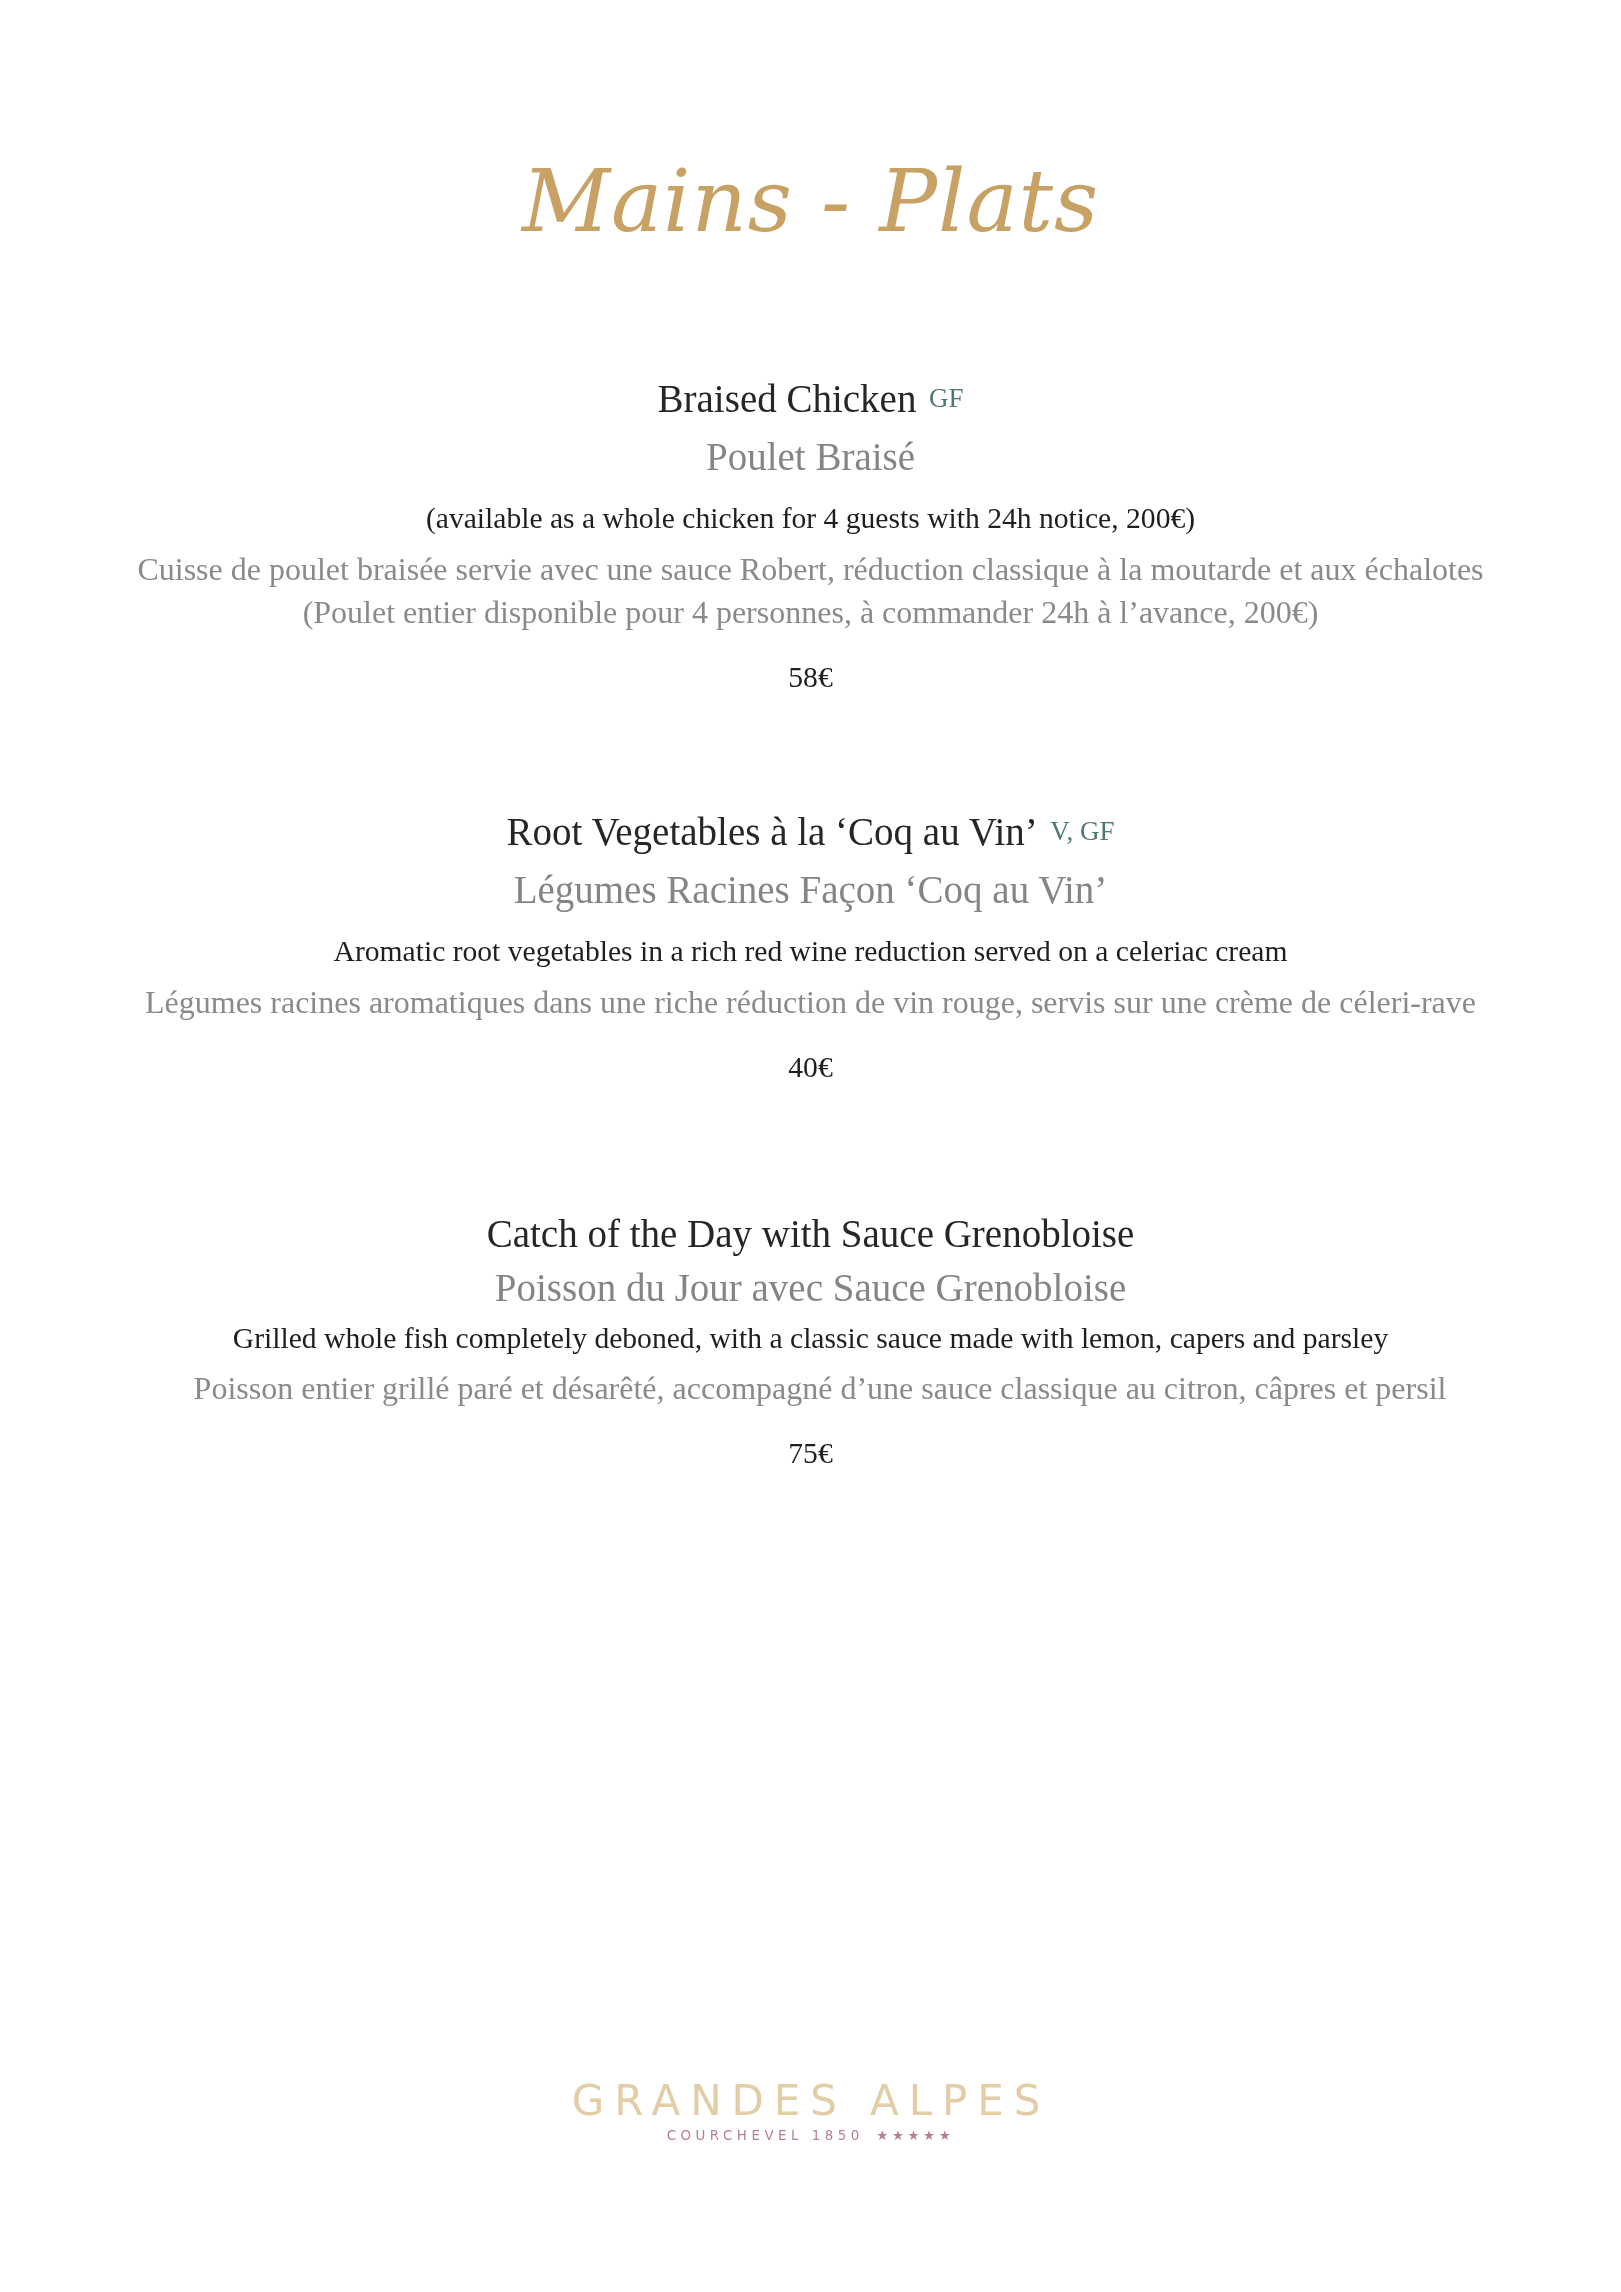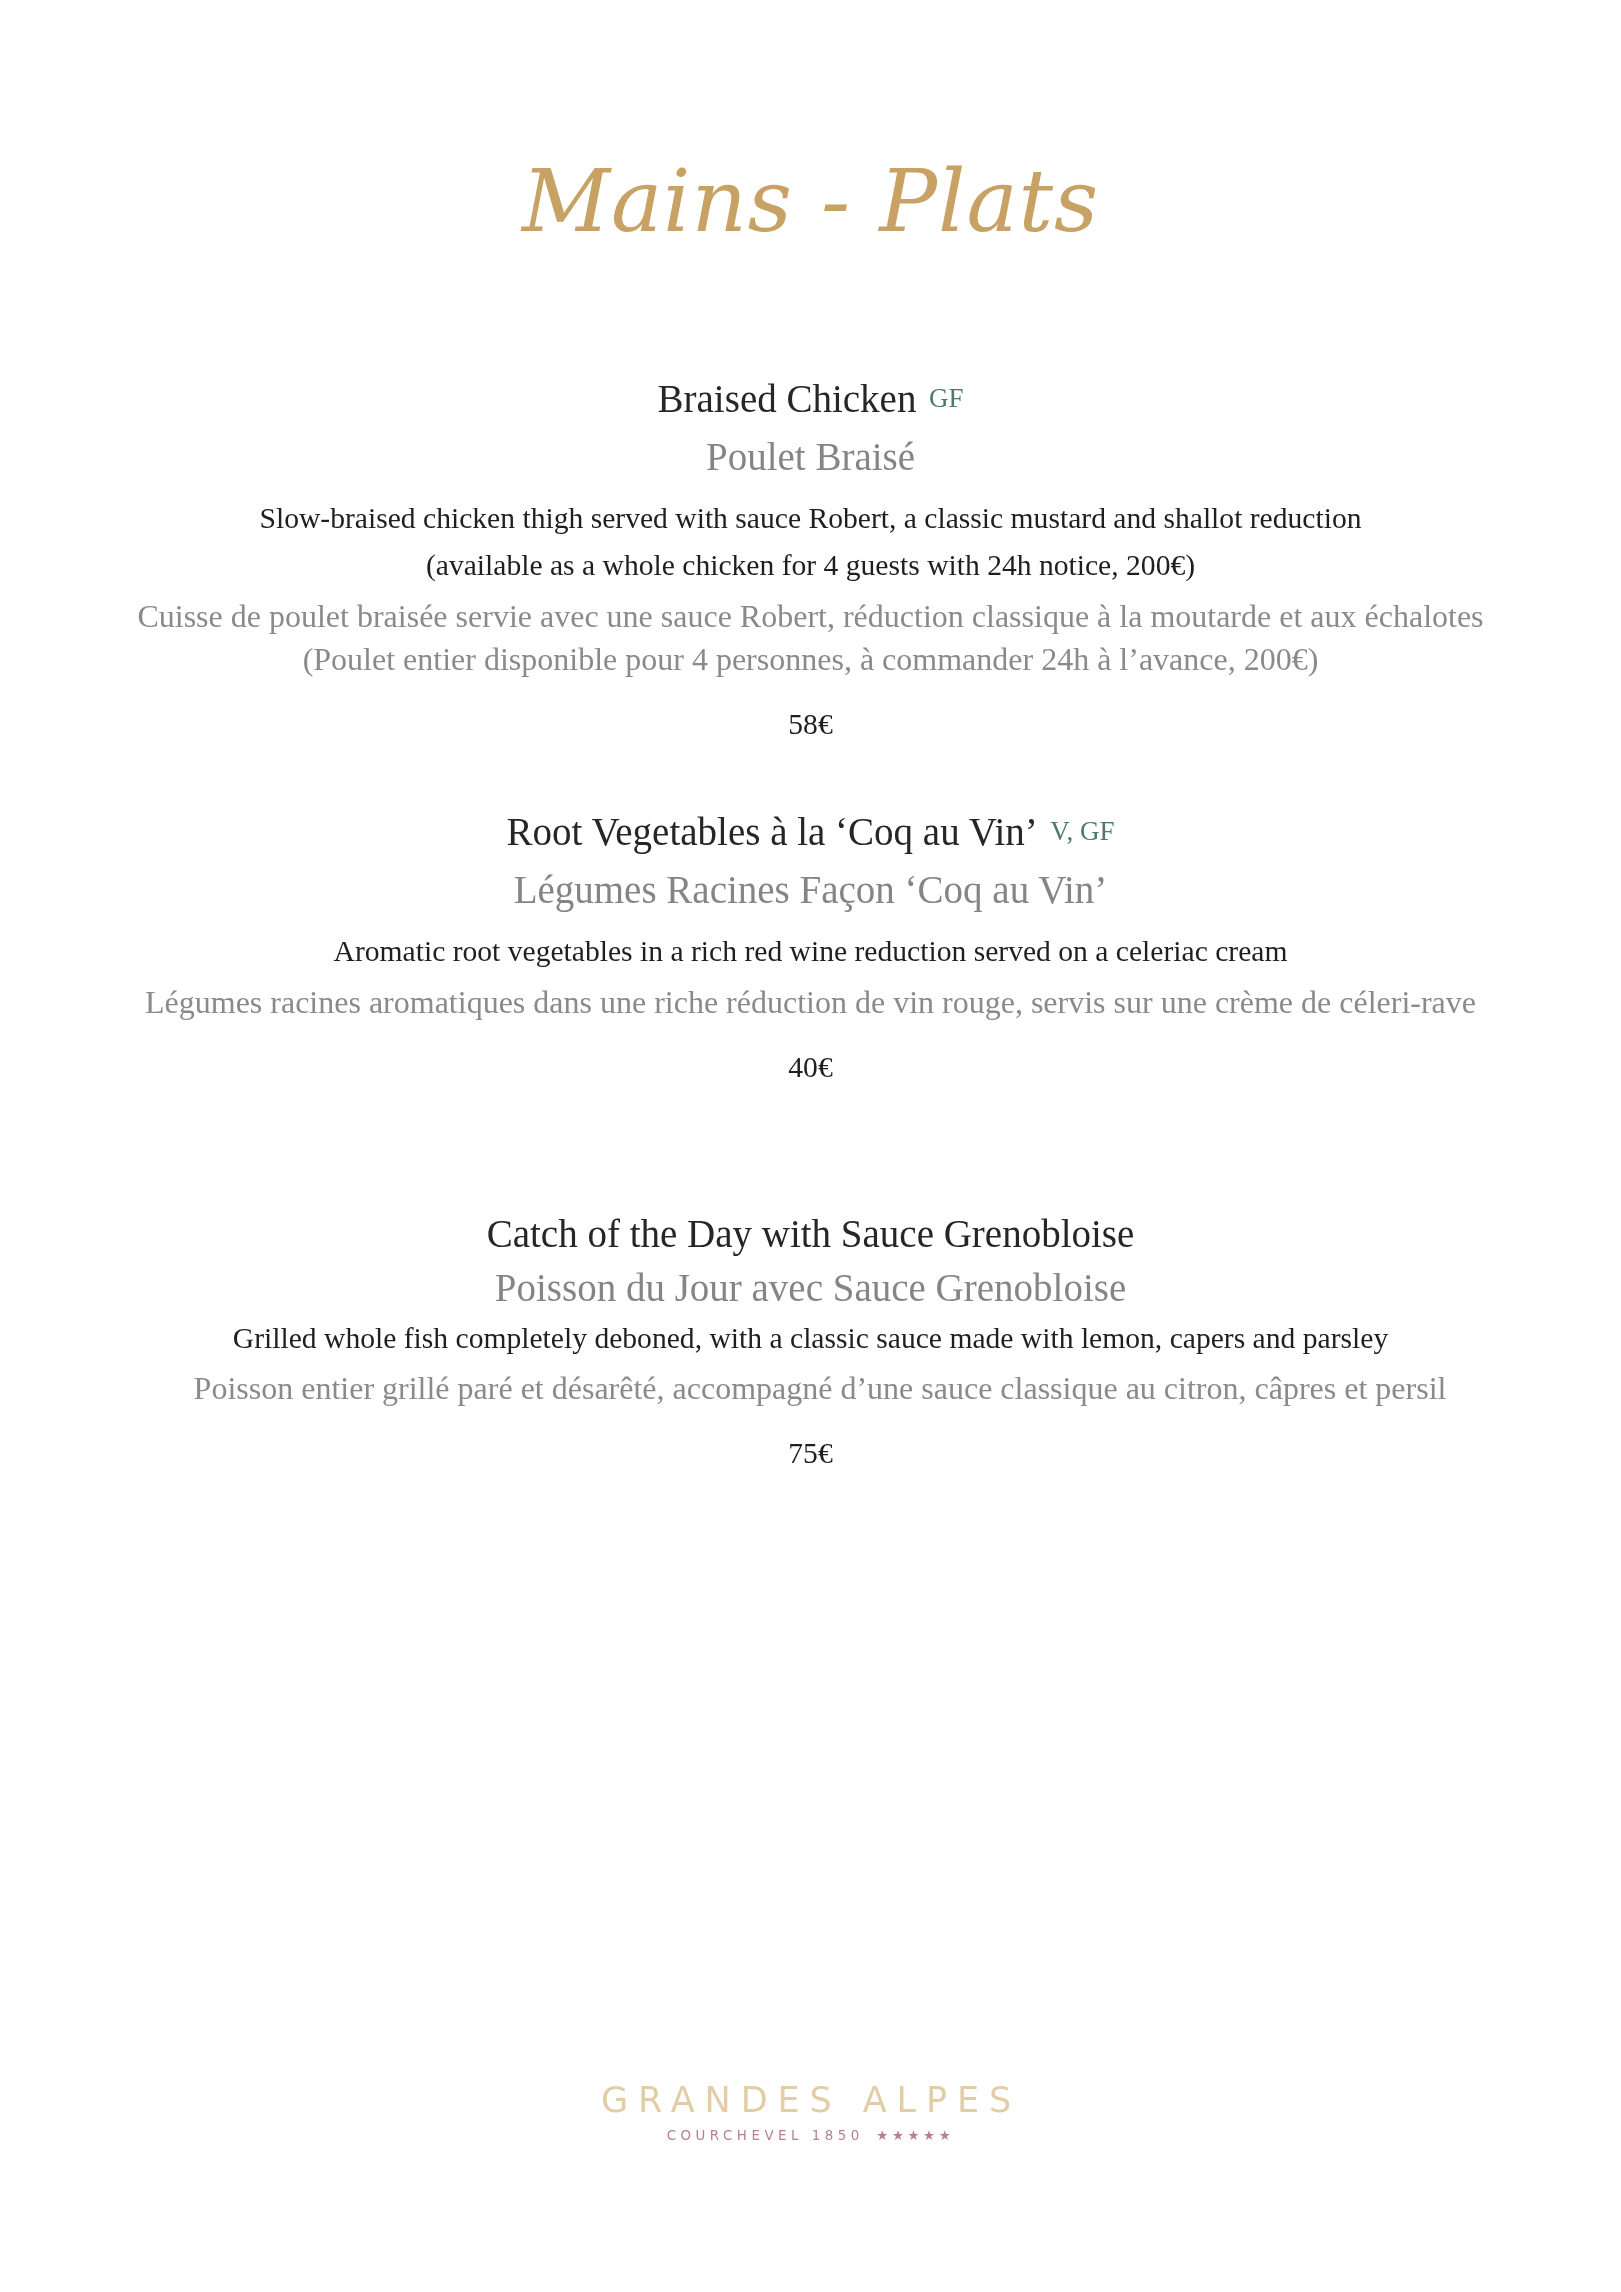--- a/index.html
+++ b/index.html
@@ -68,21 +68,21 @@
     }
     .logo {
       position: absolute;
       top: 2080px;
       left: 0;
       width: 1621px;
       text-align: center;
     }
     .logo-name {
       font-family: "DejaVu Sans", "Liberation Sans", sans-serif;
-      font-size: 35px;
+      font-size: 42px;
       letter-spacing: 9.9px;
       color: #e2cda6;
       line-height: 41px;
       padding-left: 1px;
     }
     .logo-sub {
       margin-top: 5.4px;
       font-family: "DejaVu Sans", "Liberation Sans", sans-serif;
       font-size: 13.4px;
       letter-spacing: 4.5px;
@@ -99,21 +99,20 @@
 <body>
 
 <div class="page-title">Mains - Plats</div>
 
 <div class="dish" style="top:369px;">
   <div class="dish-name-row">
     <span>Braised Chicken</span><span class="dish-tags">GF</span>
   </div>
   <div class="dish-name-fr" style="margin-top:0px;">Poulet Braisé</div>
   <div class="desc-en" style="margin-top:14.3px;">
-    <div>Slow-braised chicken thigh served with sauce Robert, a classic mustard and shallot reduction</div>
     <div>(available as a whole chicken for 4 guests with 24h notice, 200€)</div>
   </div>
   <div class="desc-fr" style="margin-top:5.4px;">
     <div>Cuisse de poulet braisée servie avec une sauce Robert, réduction classique à la moutarde et aux échalotes</div>
     <div>(Poulet entier disponible pour 4 personnes, à commander 24h à l’avance, 200€)</div>
   </div>
   <div class="price" style="margin-top:25px;">58€</div>
 </div>
 
 <div class="dish" style="top:802px;">

